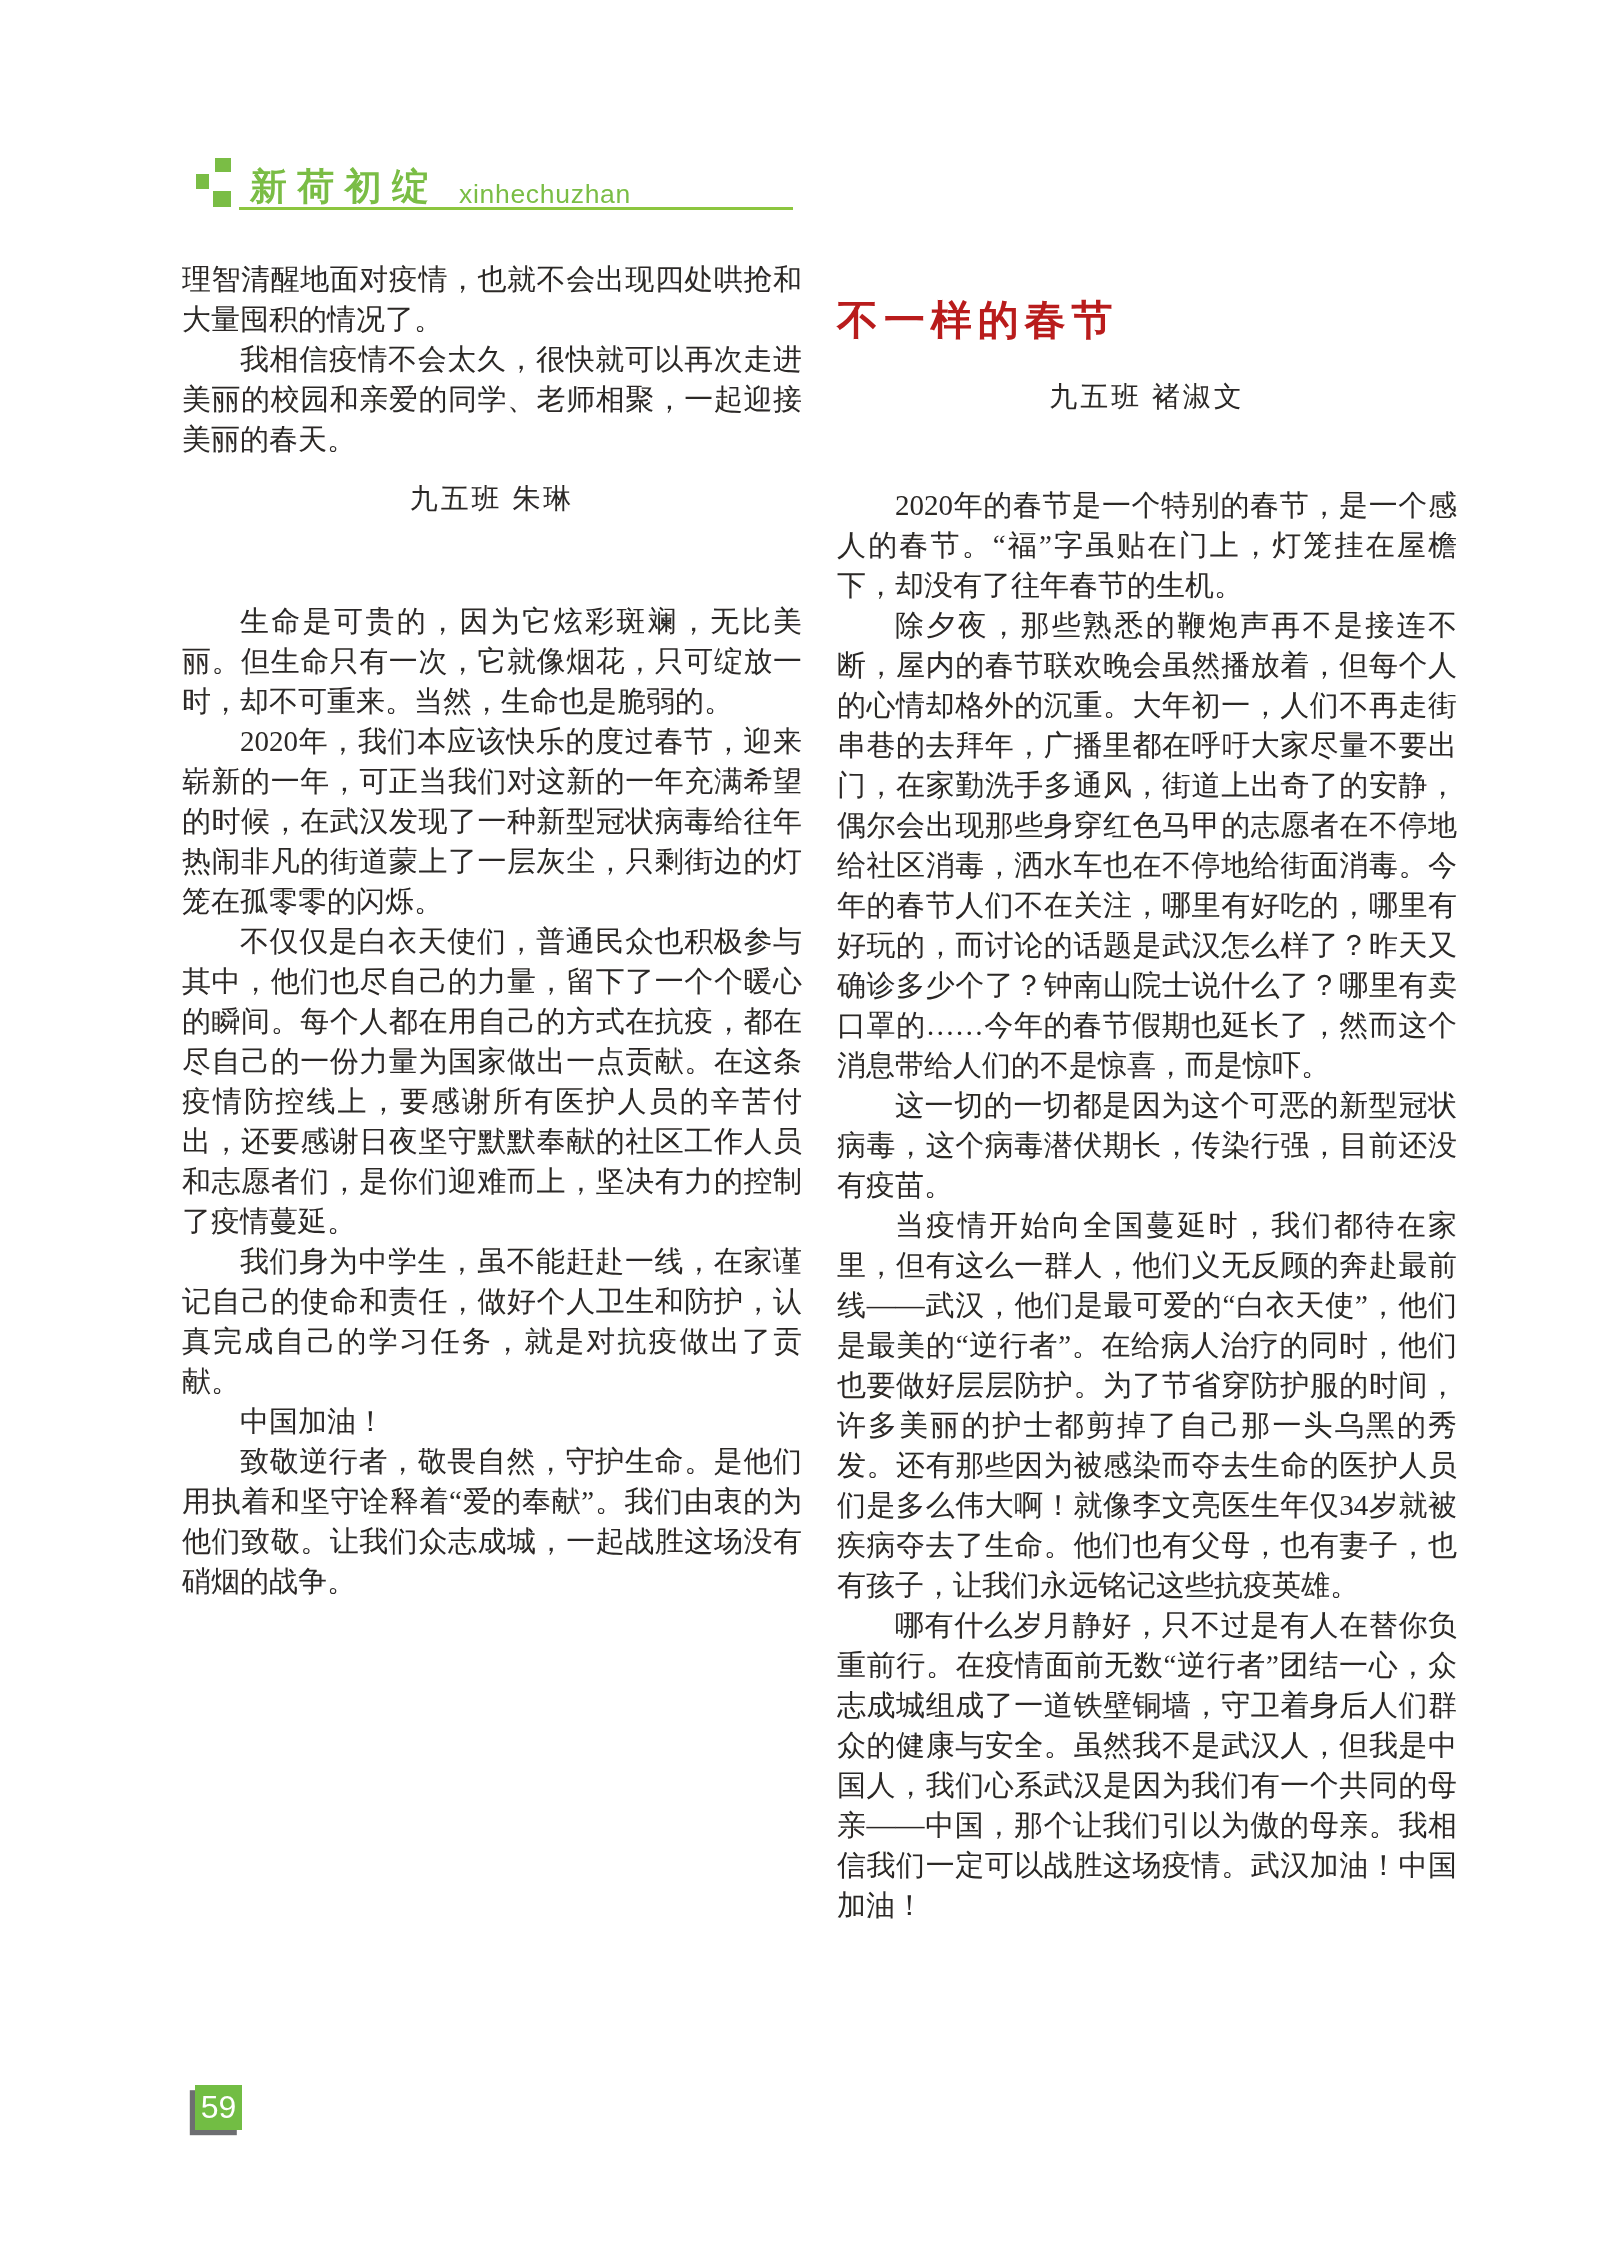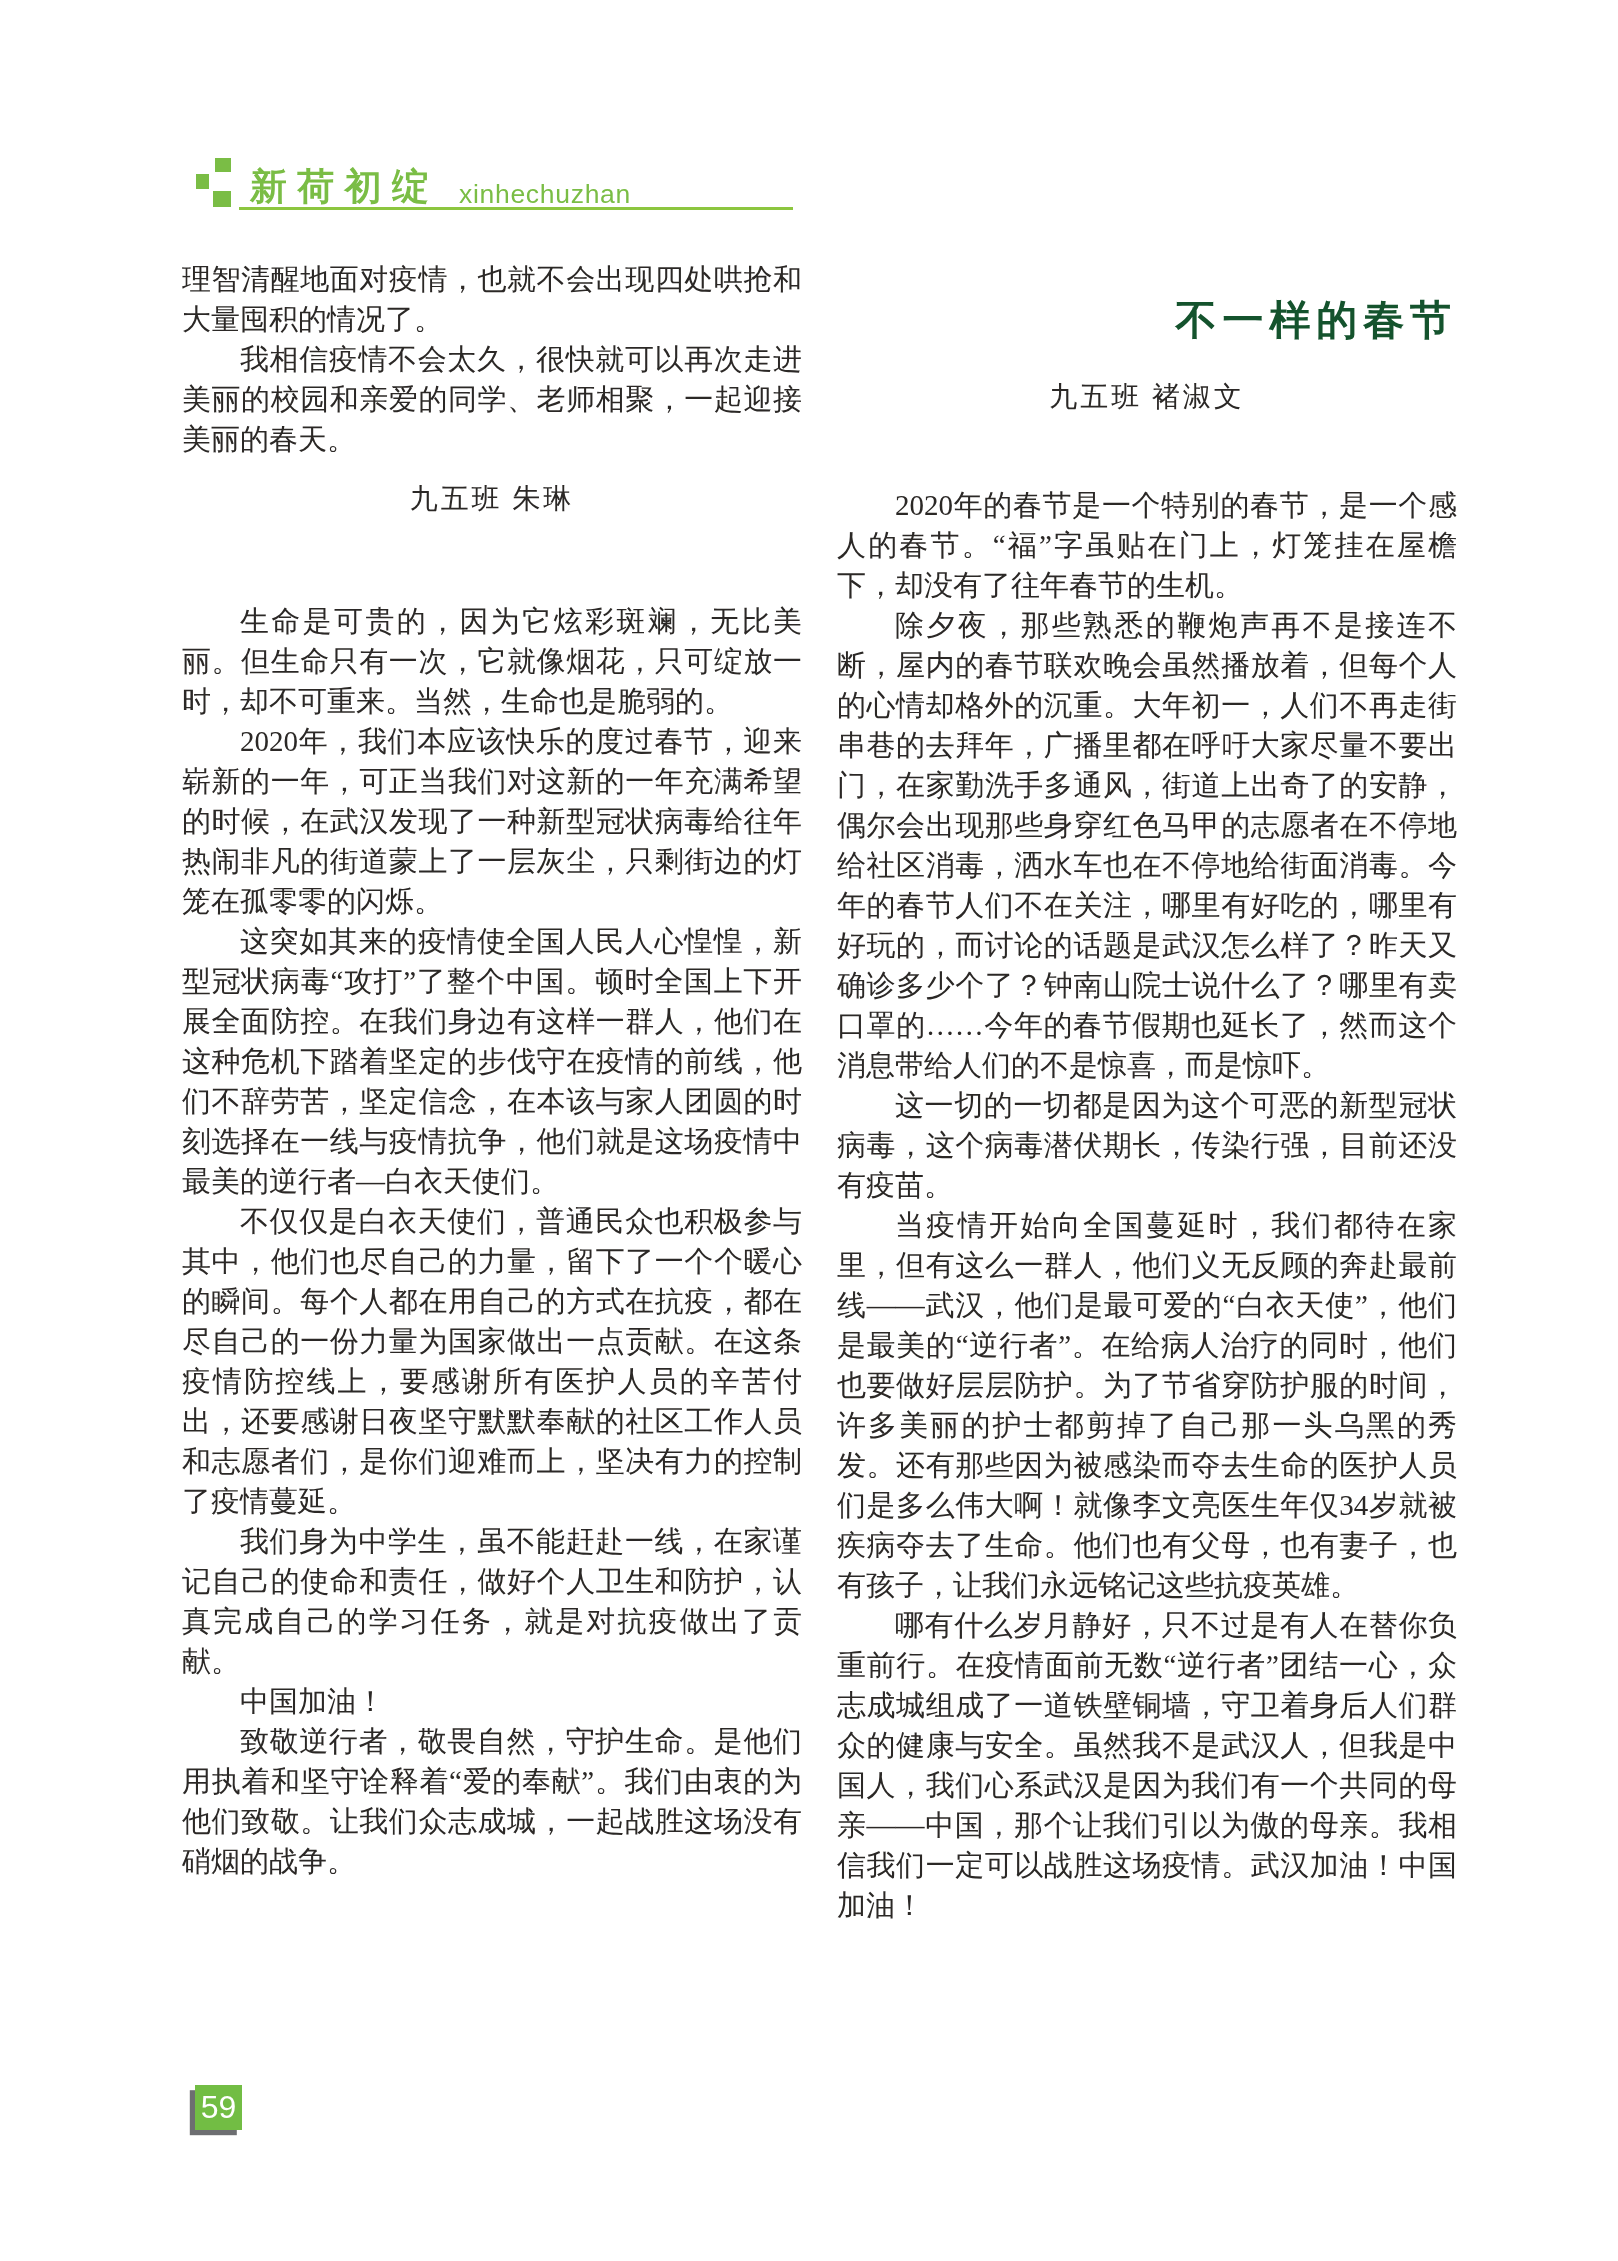--- a/index.html
+++ b/index.html
@@ -42,23 +42,23 @@
 
   
   .col { position: absolute; width: 620px; }
   .col-left  { left: 182px;  top: 259px; }
   .col-right { left: 837px; top: 294px; }
 
   .body-text { font-size: 29px; line-height: 40px; text-align: justify; text-indent: 2em; }
   .no-indent { text-indent: 0; }
 
   .article-title {
-    text-align: right; font-weight: bold;
+    text-align: left; font-weight: bold;
     font-size: 41px; line-height: 52px; letter-spacing: 5.9px;
-    color: #14532d; white-space: nowrap; text-indent: 0;
+    color: #b91c1c; white-space: nowrap; text-indent: 0;
   }
   .col-left .article-title { margin-top: 118px; }
   .article-author {
     text-align: center; font-size: 28px; line-height: 35px;
     letter-spacing: 2.9px; color: #2b2826; text-indent: 0;
   }
   .col-left  .article-author { margin-top: 22px; }
   .col-right .article-author { margin-top: 33px; }
   .article-body { margin-top: 85px; }
   .col-right .article-body { margin-top: 71px; }
@@ -92,21 +92,20 @@
 
   <div class="col col-left">
     <p class="body-text no-indent">理智清醒地面对疫情，也就不会出现四处哄抢和大量囤积的情况了。</p>
     <p class="body-text">我相信疫情不会太久，很快就可以再次走进美丽的校园和亲爱的同学、老师相聚，一起迎接美丽的春天。</p>
 
     <div class="article-author">九五班 朱琳</div>
 
     <div class="article-body">
       <p class="body-text">生命是可贵的，因为它炫彩斑斓，无比美丽。但生命只有一次，它就像烟花，只可绽放一时，却不可重来。当然，生命也是脆弱的。</p>
       <p class="body-text">2020年，我们本应该快乐的度过春节，迎来崭新的一年，可正当我们对这新的一年充满希望的时候，在武汉发现了一种新型冠状病毒给往年热闹非凡的街道蒙上了一层灰尘，只剩街边的灯笼在孤零零的闪烁。</p>
-      <p class="body-text">这突如其来的疫情使全国人民人心惶惶，新型冠状病毒“攻打”了整个中国。顿时全国上下开展全面防控。在我们身边有这样一群人，他们在这种危机下踏着坚定的步伐守在疫情的前线，他们不辞劳苦，坚定信念，在本该与家人团圆的时刻选择在一线与疫情抗争，他们就是这场疫情中最美的逆行者—白衣天使们。</p>
       <p class="body-text">不仅仅是白衣天使们，普通民众也积极参与其中，他们也尽自己的力量，留下了一个个暖心的瞬间。每个人都在用自己的方式在抗疫，都在尽自己的一份力量为国家做出一点贡献。在这条疫情防控线上，要感谢所有医护人员的辛苦付出，还要感谢日夜坚守默默奉献的社区工作人员和志愿者们，是你们迎难而上，坚决有力的控制了疫情蔓延。</p>
       <p class="body-text">我们身为中学生，虽不能赶赴一线，在家谨记自己的使命和责任，做好个人卫生和防护，认真完成自己的学习任务，就是对抗疫做出了贡献。</p>
       <p class="body-text">中国加油！</p>
       <p class="body-text">致敬逆行者，敬畏自然，守护生命。是他们用执着和坚守诠释着“爱的奉献”。我们由衷的为他们致敬。让我们众志成城，一起战胜这场没有硝烟的战争。</p>
     </div>
   </div>
 
   <div class="col col-right">
     <div class="article-title">不一样的春节</div>
     <div class="article-author">九五班 褚淑文</div>

